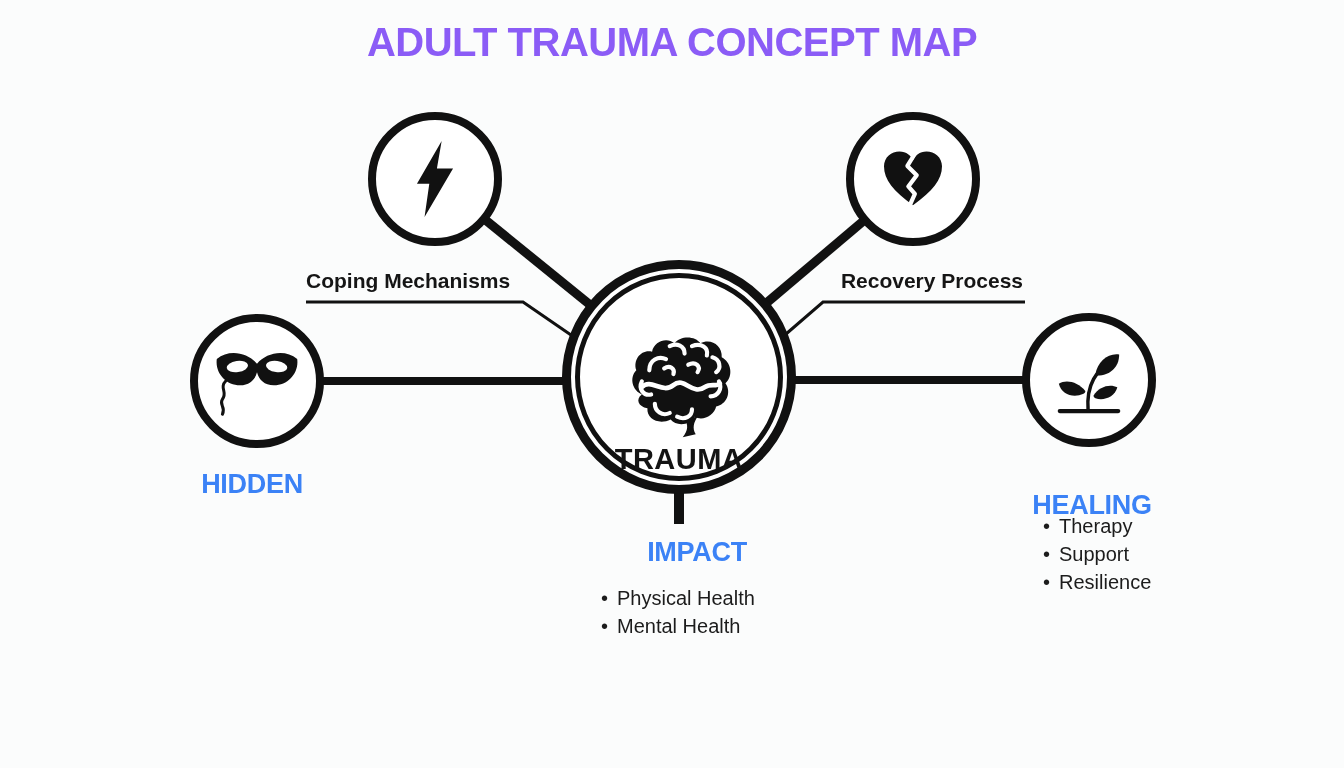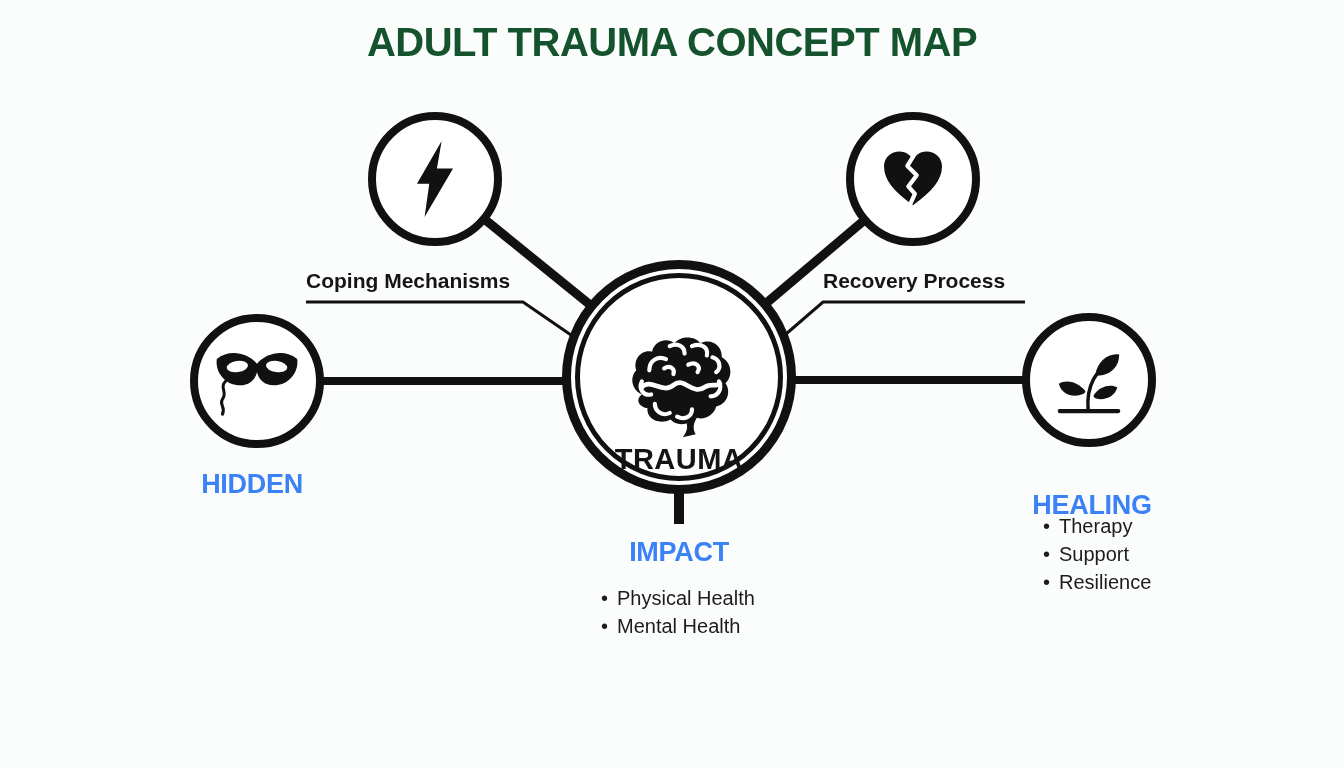--- a/index.html
+++ b/index.html
@@ -9,21 +9,21 @@
     color:#1c1c1c;
     -webkit-font-smoothing:antialiased;
   }
   .stage{
     position:relative;width:1344px;height:768px;
     background:#fbfcfc;overflow:hidden;
   }
   .title{
     position:absolute;top:20px;left:0;right:0;
     text-align:center;font-size:40px;font-weight:800;
-    letter-spacing:-0.5px;color:#14532d;
+    letter-spacing:-0.5px;color:#8b5cf6;
   }
   svg.connectors{position:absolute;left:0;top:0;z-index:1;}
   svg.connectors line, svg.connectors polyline{stroke:#111;}
   .node{
     position:absolute;background:#ffffff;border:8px solid #111;
     border-radius:50%;box-sizing:border-box;z-index:2;
     display:flex;align-items:center;justify-content:center;
   }
   .node.central{border-width:9px;}
   .inner-ring{
@@ -31,21 +31,21 @@
     display:flex;flex-direction:column;align-items:center;justify-content:flex-end;
   }
   .trauma-label{
     font-size:29px;font-weight:bold;letter-spacing:0.5px;
     color:#141414;margin-top:4px;
   }
   .callout{
     position:absolute;z-index:3;font-weight:bold;font-size:21px;
     color:#151515;white-space:nowrap;
   }
-  #callout-recovery{width:200px;}
+  #callout-recovery{width:200px;text-align:right;}
   .sec-title{
     position:absolute;z-index:2;font-size:27px;font-weight:800;
     letter-spacing:-0.3px;text-align:center;color:#3b82f6;white-space:nowrap;
   }
   .sec-list{
     position:absolute;z-index:2;list-style:none;margin:0;padding:0;
     font-size:20px;color:#1c1c1c;
   }
   .sec-list li{line-height:28px;white-space:nowrap;}
   .dot{margin-right:9px;}
@@ -53,21 +53,21 @@
   #node-central{left:562px;top:260px;width:234px;height:234px;}
   #node-top-left{left:368px;top:112px;width:134px;height:134px;}
   #node-top-right{left:846px;top:112px;width:134px;height:134px;}
   #node-left{left:190px;top:314px;width:134px;height:134px;}
   #node-right{left:1022px;top:313px;width:134px;height:134px;}
   
   #callout-coping{left:306px;top:269px;text-align:right;}
   #callout-recovery{left:823px;top:269px;}
   #hidden-title{left:176px;top:469px;width:152px;}
   #hidden-list{left:185px;top:512px;}
-  #impact-title{left:601px;top:537px;width:156px;}
+  #impact-title{left:619px;top:537px;width:156px;}
   #impact-list{left:601px;top:584px;}
   #healing-title{left:1016px;top:490px;width:152px;}
   #healing-list{left:1043px;top:512px;}
   .icon-svg{display:block;}
 </style>
 </head>
 <body>
 
 <div class="stage">
 

